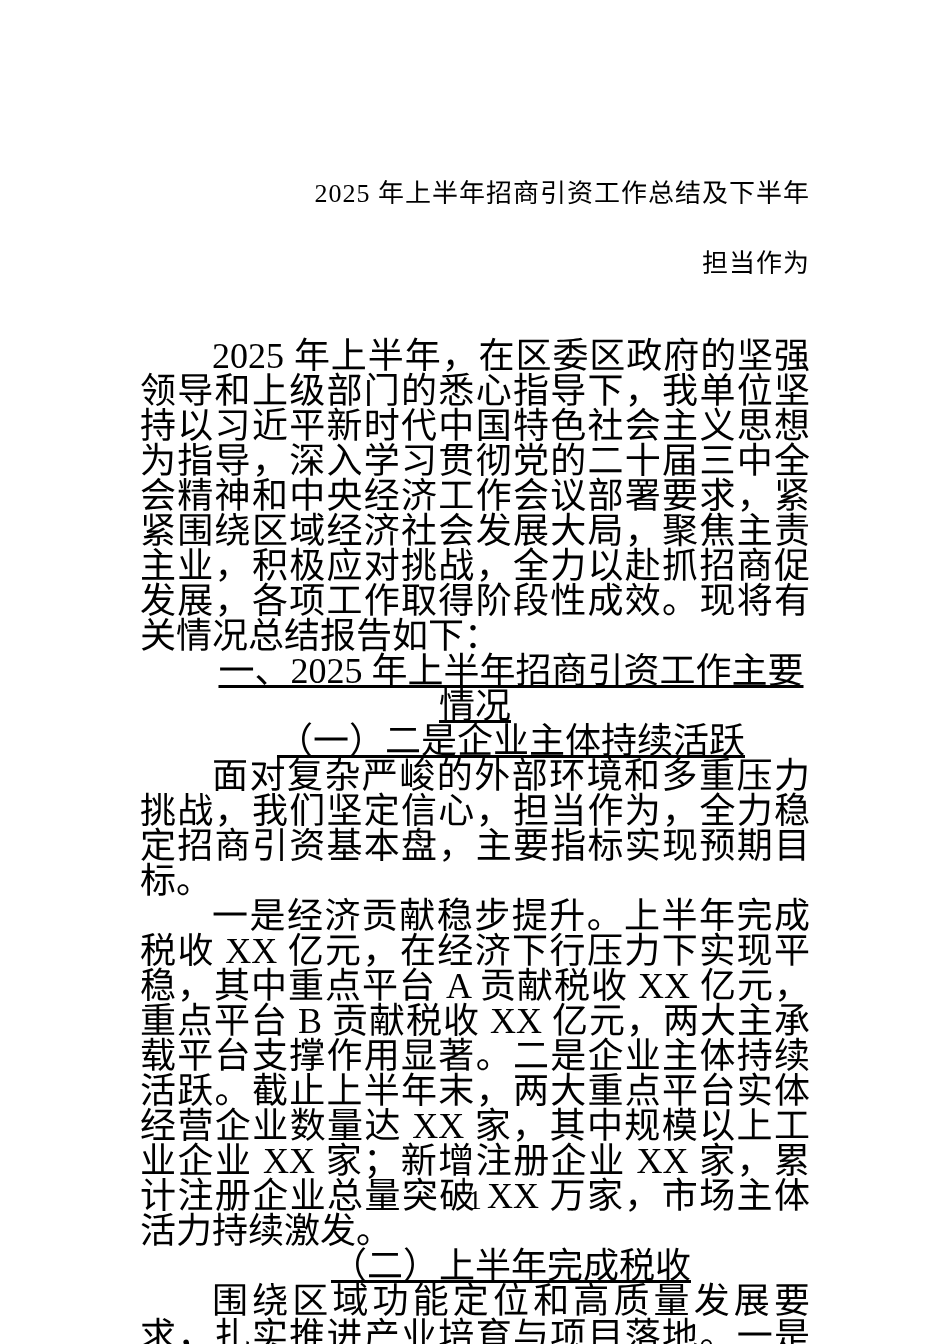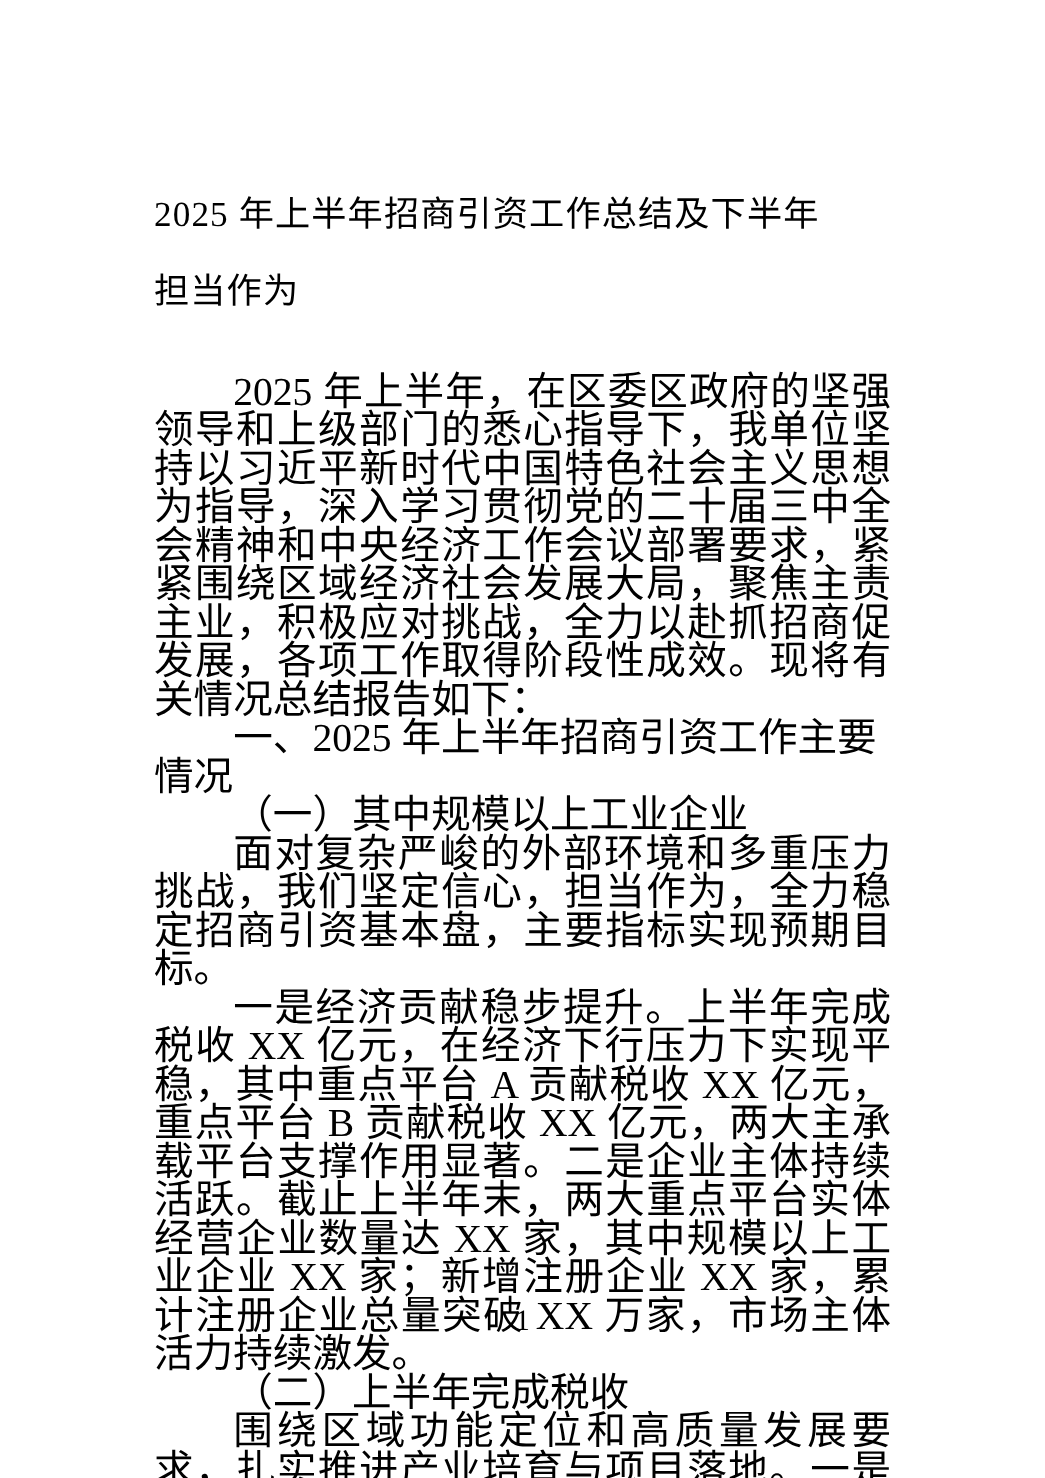--- a/index.html
+++ b/index.html
@@ -12,45 +12,46 @@
     width: 950px;
     height: 1344px;
     margin: 0 auto;
     background: #ffffff;
     color: #000000;
     overflow: hidden;
     font-family: "Liberation Serif", "DejaVu Serif", serif;
   }
   .doc-title {
     margin: 159px 140px 0 140px;
-    font-size: 32px;
+    font-size: 26px;
     line-height: 70px;
     font-weight: 400;
-    text-align: left;
+    text-align: right;
     letter-spacing: 1px;
   }
   .doc-title .title-line {
     display: block;
     white-space: nowrap;
   }
   .doc-body {
     margin: 40px 140px 0 140px;
     width: 670px;
     font-size: 36px;
     line-height: 35px;
     text-align: justify;
     text-justify: inter-ideograph;
   }
   .para, .heading {
     margin: 0;
     text-indent: 2em;
     word-break: break-all;
   }
   .heading {
-    text-align: left;
+    text-align: center;
+    text-decoration: underline;
   }
   .page-number {
     position: absolute;
     left: 0;
     right: 0;
     top: 1185px;
     text-align: center;
     font-size: 27px;
     line-height: 30px;
   }
@@ -61,21 +62,21 @@
 <div class="page">
 
   <h1 class="doc-title">
     <span class="title-line">2025 年上半年招商引资工作总结及下半年</span>
     <span class="title-line">担当作为</span>
   </h1>
 
   <div class="doc-body">
     <p class="para">2025 年上半年，在区委区政府的坚强领导和上级部门的悉心指导下，我单位坚持以习近平新时代中国特色社会主义思想为指导，深入学习贯彻党的二十届三中全会精神和中央经济工作会议部署要求，紧紧围绕区域经济社会发展大局，聚焦主责主业，积极应对挑战，全力以赴抓招商促发展，各项工作取得阶段性成效。现将有关情况总结报告如下：</p>
     <p class="heading">一、2025 年上半年招商引资工作主要情况</p>
-    <p class="heading">（一）其中规模以上工业企业</p>
+    <p class="heading">（一）二是企业主体持续活跃</p>
     <p class="para">面对复杂严峻的外部环境和多重压力挑战，我们坚定信心，担当作为，全力稳定招商引资基本盘，主要指标实现预期目标。</p>
     <p class="para">一是经济贡献稳步提升。上半年完成税收 XX 亿元，在经济下行压力下实现平稳，其中重点平台 A 贡献税收 XX 亿元，重点平台 B 贡献税收 XX 亿元，两大主承载平台支撑作用显著。二是企业主体持续活跃。截止上半年末，两大重点平台实体经营企业数量达 XX 家，其中规模以上工业企业 XX 家；新增注册企业 XX 家，累计注册企业总量突破 XX 万家，市场主体活力持续激发。</p>
     <p class="heading">（二）上半年完成税收</p>
     <p class="para">围绕区域功能定位和高质量发展要求，扎实推进产业培育与项目落地。一是产业布局优化深化。聚焦核心功能区建设，重点平台 A 集中发力特色产业集聚区（如：绿色金融、科技创新）的提质升级，重点平台 B 着力推进主导</p>
   </div>
 
   <div class="page-number">1</div>
 
 </div>
 

